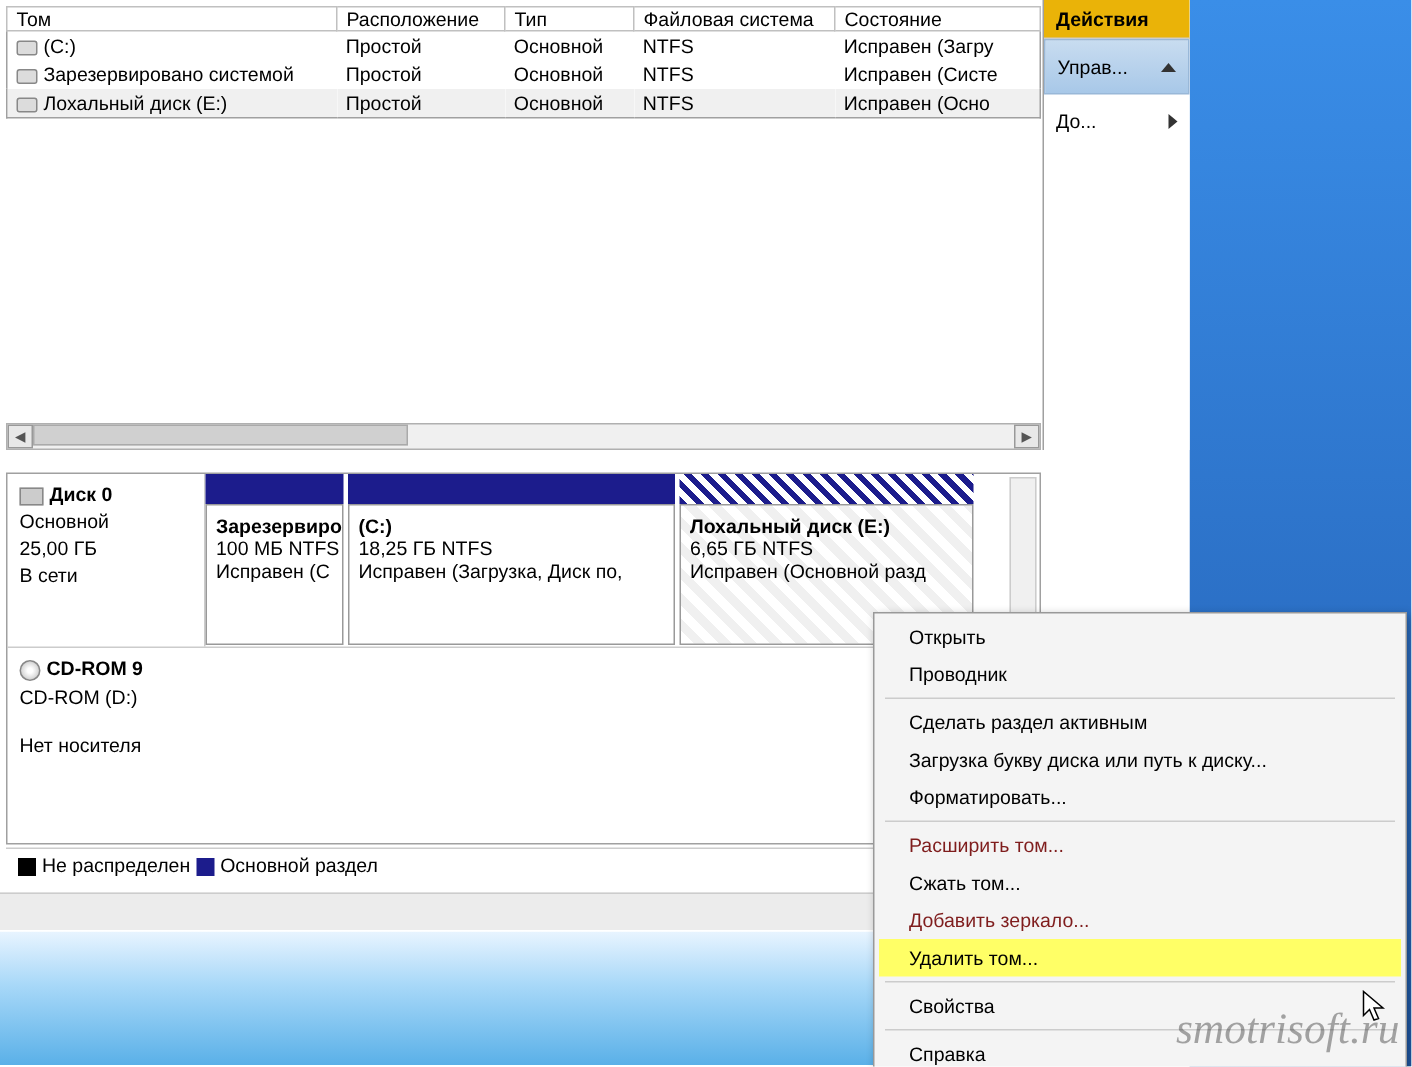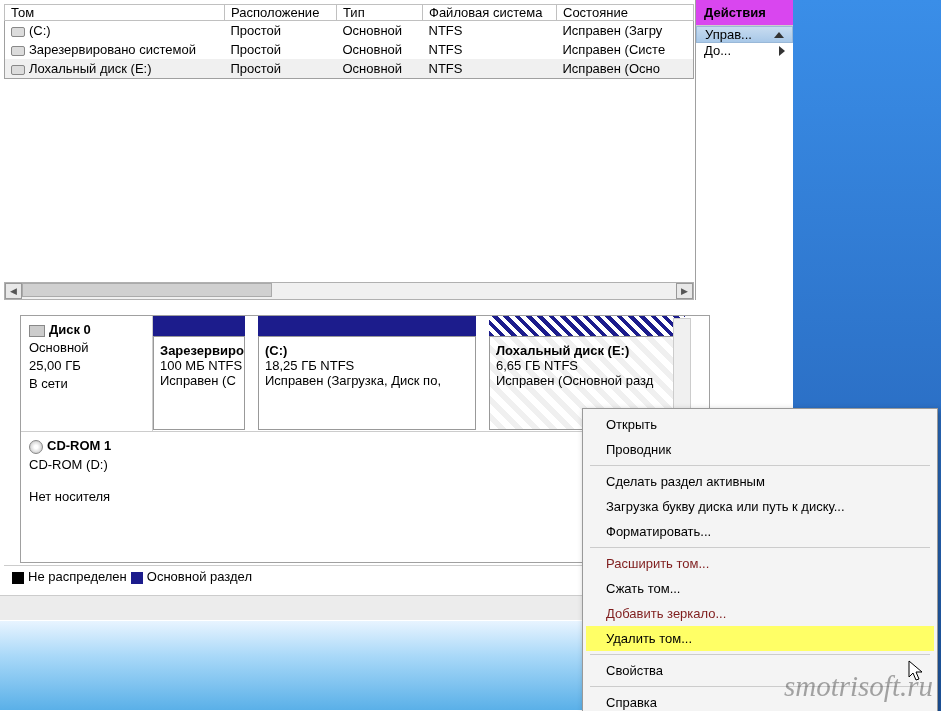--- a/index.html
+++ b/index.html
@@ -16,42 +16,42 @@
 .vol-table tr.selected td { background: #f0f0f0; }
 .vol-icon { display: inline-block; width: 14px; height: 10px; background: #dcdcdc; border: 1px solid #888; border-radius: 2px; margin-right: 4px; vertical-align: middle; }
 
 
 .hscroll { position: absolute; left: 4px; top: 282px; width: 690px; height: 18px; border: 1px solid #b0b0b0; background: #f0f0f0; display: flex; align-items: center; }
 .hscroll .arrow { width: 17px; height: 16px; border: 1px solid #999; background: #e8e8e8; display: flex; align-items: center; justify-content: center; font-size: 9px; color: #555; }
 .hscroll .track { flex: 1; height: 16px; position: relative; }
 .hscroll .thumb { position: absolute; left: 0; top: 0; width: 250px; height: 14px; background: #d0d0d0; border: 1px solid #aaa; }
 
 
-.disk-panel { position: absolute; left: 4px; top: 315px; width: 690px; border: 1px solid #a0a0a0; margin-left: 16px; }
+.disk-panel { position: absolute; left: 4px; top: 315px; width: 690px; border: 1px solid #a0a0a0; }
 .disk-row { display: flex; border-bottom: 1px solid #ccc; height: 116px; }
 .disk-info { width: 132px; border-right: 1px solid #ccc; padding: 6px 8px; }
 .disk-info .title { font-weight: bold; margin-bottom: 2px; }
 .disk-info .line { font-size: 13px; line-height: 18px; }
-.disk-partitions { flex: 1; display: flex; gap: 10px; padding: 0; }
+.disk-partitions { flex: 1; display: flex; gap: 0; padding: 0; }
 .part { flex: 0 0 auto; margin: 0 3px 0 0; }
 .part .header-bar { height: 20px; background: #1c1c8c; }
 .part.selected .header-bar { background: repeating-linear-gradient(45deg, #1c1c8c, #1c1c8c 4px, #fff 4px, #fff 8px); }
 .part .body { border: 1px solid #999; padding: 6px; height: 94px; overflow: hidden; white-space: nowrap; }
 .part.selected .body { background: repeating-linear-gradient(45deg, #fff, #fff 6px, #f0f0f0 6px, #f0f0f0 12px); }
 .part .name { font-weight: bold; }
 
 
 .legend { position: absolute; left: 4px; top: 565px; width: 690px; height: 22px; border-top: 1px solid #ccc; padding: 4px 8px; display: flex; gap: 4px; align-items: center; }
 .legend .sw { width: 12px; height: 12px; display: inline-block; margin-right: 4px; vertical-align: middle; }
 .legend .sw.black { background: #000; }
 .legend .sw.navy { background: #1c1c8c; }
 
 
-.actions-header { background: #d946ef; border-bottom: 1px solid #ccc; padding: 5px 8px; font-weight: bold; }
-.action-item { padding: 0 8px; display: flex; justify-content: space-between; align-items: center; cursor: default; }
+.actions-header { background: #eab308; border-bottom: 1px solid #ccc; padding: 5px 8px; font-weight: bold; }
+.action-item { padding: 10px 8px; display: flex; justify-content: space-between; align-items: center; cursor: default; }
 .action-item.active { background: linear-gradient(to bottom, #c8dcf0, #a8c8e8); border: 1px solid #99b8d8; }
 .tri-up { width: 0; height: 0; border-left: 5px solid transparent; border-right: 5px solid transparent; border-bottom: 6px solid #333; }
 .tri-right { width: 0; height: 0; border-top: 5px solid transparent; border-bottom: 5px solid transparent; border-left: 6px solid #333; }
 
 
 .context-menu { position: absolute; left: 582px; top: 408px; width: 356px; background: #f4f4f4; border: 1px solid #999; box-shadow: 2px 2px 6px rgba(0,0,0,0.3); z-index: 100; padding: 3px; }
 .context-menu .item { padding: 5px 20px; cursor: default; }
 .context-menu .item.disabled { color: #7f1d1d; }
 .context-menu .item.hover { background: #ffff66; }
 .context-menu .sep { height: 1px; background: #ccc; margin: 3px 4px; }
@@ -152,21 +152,21 @@
           <div class="body">
             <div class="name">Лохальный диск  (E:)</div>
             <div>6,65 ГБ NTFS</div>
             <div>Исправен (Основной разд</div>
           </div>
         </div>
       </div>
     </div>
     <div class="disk-row" style="height:130px; border-bottom:none">
       <div class="disk-info" style="width:100%; border-right:none">
-        <div class="title"><span class="cd-icon"></span><span>CD-ROM 1</span></div>
+        <div class="title"><span class="cd-icon"></span><span>CD-ROM 9</span></div>
         <div class="line">CD-ROM (D:)</div>
         <div class="line" style="margin-top:14px">Нет носителя</div>
       </div>
     </div>
   </div>
 
   <div class="vscroll-stub"></div>
 
   <div class="legend">
     <span><span class="sw black"></span><span>Не распределен</span></span>

